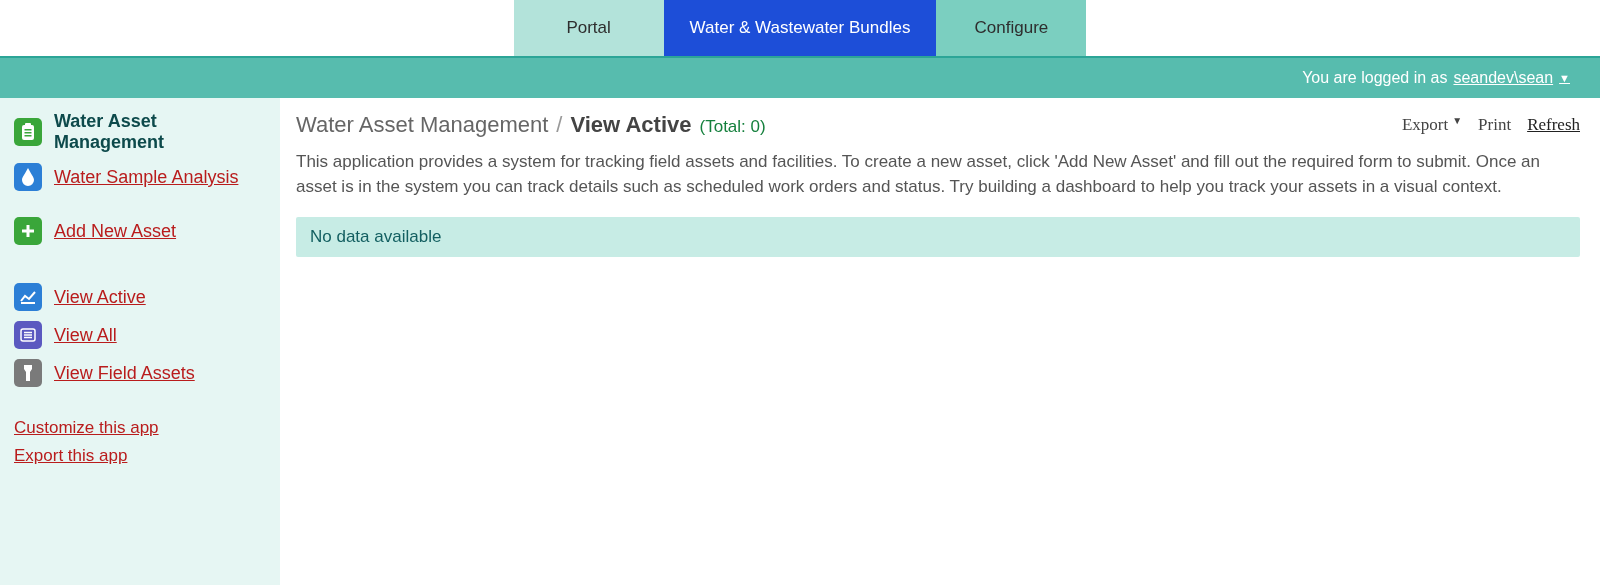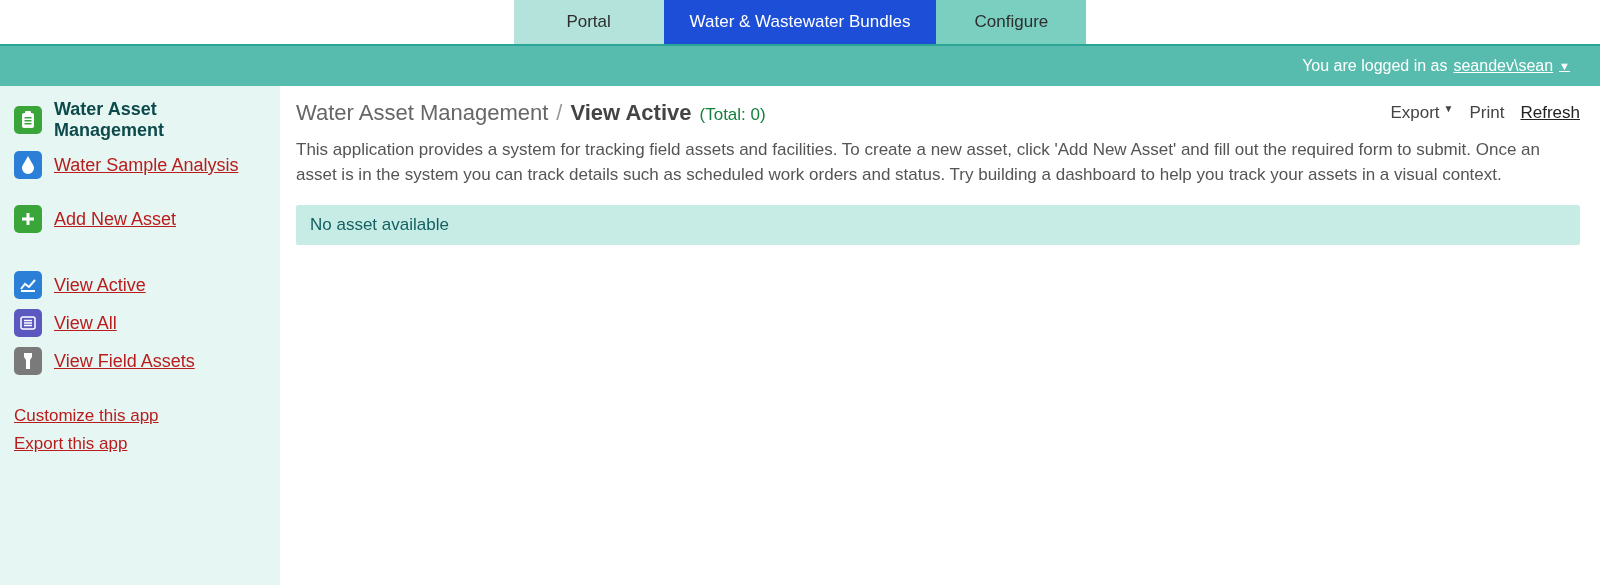--- a/index.html
+++ b/index.html
@@ -1,20 +1,20 @@
 <!DOCTYPE html>
 <html><head>
 <meta charset="utf-8">
 <style>
   * { box-sizing: border-box; }
   html, body { margin:0; padding:0; font-family: Arial, Helvetica, sans-serif; font-size:16px; color:#333; background:#fff; width:1600px; }
   a { color:#b91c1c; text-decoration:underline; cursor:pointer; }
   
   .topnav { display:flex; justify-content:center; background:#fff; }
-  .topnav .tab { height:44px; display:flex; align-items:center; justify-content:center; padding:0 26px; font-size:17px; min-width:150px; }
+  .topnav .tab { height:56px; display:flex; align-items:center; justify-content:center; padding:0 26px; font-size:17px; min-width:150px; }
   .topnav .tab.portal    { background:#b3e3da; color:#2e2e2e; }
   .topnav .tab.active    { background:#1d4ed8; color:#fff; }
   .topnav .tab.configure { background:#7bcfc0; color:#2e2e2e;text-align:center; }
   
   .loginbar { background:#57bcae; color:#fff; height:42px; display:flex; align-items:center; justify-content:flex-end; padding:0 30px; font-size:16px; border-top:2px solid #2ca597; }
   .loginbar .user { text-decoration:underline; margin-left:6px; color:#fff; display:inline-flex; align-items:center; }
   .loginbar .caret { margin-left:6px; font-size:11px; }
   
   .cols { display:flex; align-items:stretch; min-height:499px; }
   .sidebar { width:280px; background:#e6f6f3; display:flex; flex-direction:column; }
@@ -32,21 +32,21 @@
   .sidelinks { padding:10px 14px; }
   .sidelinks a { display:block; margin:8px 0; font-size:17px; }
   
   .main { flex:1; padding:14px 20px 20px 16px; }
   .titlebar { display:flex; align-items:center; justify-content:space-between; }
   .crumb { font-size:22px; color:#666; display:flex; align-items:baseline; flex-wrap:wrap; gap:8px; }
   .crumb .sep { color:#999; }
   .crumb .page { font-weight:bold; color:#444; }
   .crumb .total { font-size:17px; color:#15803d; }
   .actions { display:flex; align-items:center; gap:16px; font-size:17px; }
-  .actions .act { color:#444; cursor:pointer; display:inline-flex; align-items:flex-start; }
+  .actions .act { color:#444; cursor:pointer; display:inline-flex; align-items:flex-start;font-family:Liberation Serif, serif; }
   .actions .act.link { text-decoration:underline; color:#222; }
   .actions .caret { font-size:10px; margin-left:4px; color:#444; }
   .desc { margin-top:12px; font-size:17px; color:#555; line-height:1.45; }
   .nodata { margin-top:18px; background:#c7ece5; color:#135f61; padding:10px 14px; font-size:17px; border-radius:2px; }
 </style>
 </head>
 <body>
 
 <div class="topnav">
   <div class="tab portal">
@@ -156,15 +156,15 @@
           <span>Export</span>
           <span class="caret">▼</span>
         </span>
         <span class="act">Print</span>
         <span class="act link">Refresh</span>
       </div>
     </div>
 
     <div class="desc">This application provides a system for tracking field assets and facilities. To create a new asset, click 'Add New Asset' and fill out the required form to submit. Once an asset is in the system you can track details such as scheduled work orders and status. Try building a dashboard to help you track your assets in a visual context.</div>
 
-    <div class="nodata">No asset available</div>
+    <div class="nodata">No data available</div>
   </div>
 </div>
 
 </body></html>

